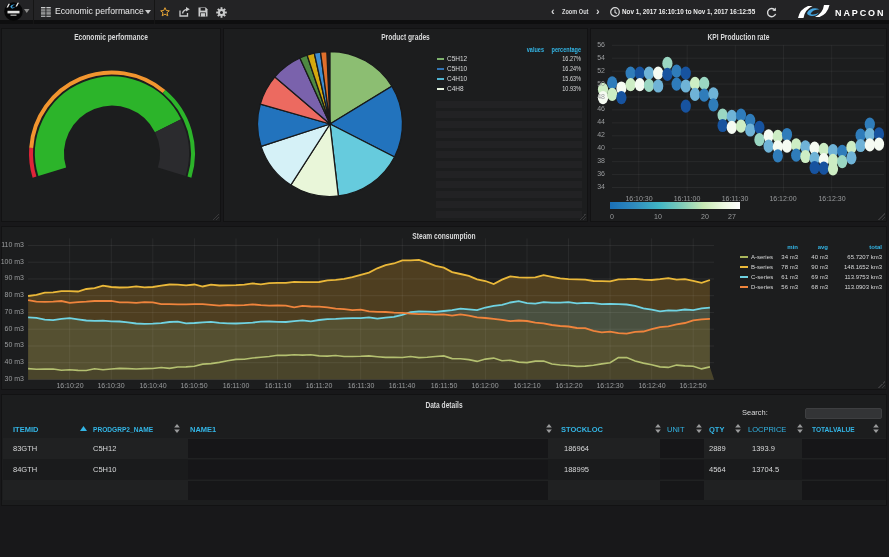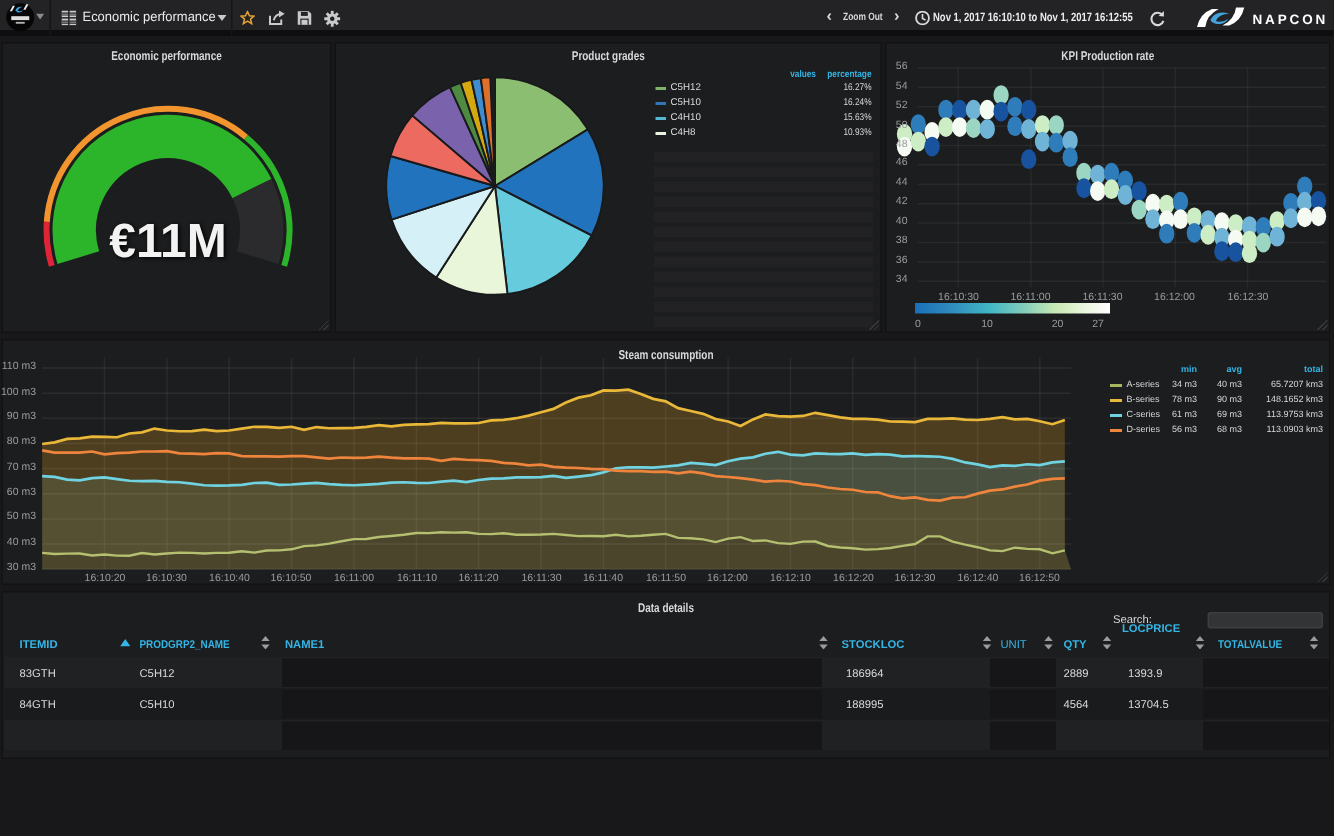--- a/index.html
+++ b/index.html
@@ -91,21 +91,20 @@
   </div>
 <div class="panel" style="left:1px;top:28px;width:220px;height:194px">
     <div class="ptitle">Economic performance</div>
     <svg width="220" height="194" style="position:absolute;left:0;top:0">
       <path d="M 32.54 148.18 A 81 81 0 0 1 29.20 118.85" stroke="#e02438" stroke-width="4" fill="none"></path>
       <path d="M 29.20 118.85 A 81 81 0 0 1 162.07 62.45" stroke="#f2952f" stroke-width="4" fill="none"></path>
       <path d="M 162.07 62.45 A 81 81 0 0 1 187.46 148.18" stroke="#2cb42a" stroke-width="4" fill="none"></path>
       <path d="M 50.23 142.77 A 62.5 62.5 0 0 1 165.98 96.71" stroke="#2cb42a" stroke-width="29" fill="none"></path>
       <path d="M 165.98 96.71 A 62.5 62.5 0 0 1 169.77 142.77" stroke="#2b2b2e" stroke-width="29" fill="none"></path>
     </svg>
-    <div style="position:absolute;left:0;top:113px;width:220px;text-align:center;font-size:32px;font-weight:700;color:#f2f2f2;text-shadow:1px 1px 3px #000">€11M</div>
     <div class="rsz"></div>
   </div>
 <div class="panel" style="left:223px;top:28px;width:365px;height:194px">
     <div class="ptitle">Product grades</div>
     <svg width="365" height="194" style="position:absolute;left:0;top:0">
       <path d="M 106.0 95.0 L 106.00 22.50 A 72.5 72.5 0 0 1 167.88 57.23 Z" fill="#8cbe72" stroke="#191a1b" stroke-width="1.3"></path>
       <path d="M 106.0 95.0 L 167.88 57.23 A 72.5 72.5 0 0 1 170.54 128.03 Z" fill="#2273bd" stroke="#191a1b" stroke-width="1.3"></path>
       <path d="M 106.0 95.0 L 170.54 128.03 A 72.5 72.5 0 0 1 114.33 167.02 Z" fill="#66cbdd" stroke="#191a1b" stroke-width="1.3"></path>
       <path d="M 106.0 95.0 L 114.33 167.02 A 72.5 72.5 0 0 1 66.83 156.01 Z" fill="#e9f6d9" stroke="#191a1b" stroke-width="1.3"></path>
       <path d="M 106.0 95.0 L 66.83 156.01 A 72.5 72.5 0 0 1 37.05 117.40 Z" fill="#d5f1f7" stroke="#191a1b" stroke-width="1.3"></path>
@@ -368,21 +367,21 @@
     <div style="position:absolute;top:30px;left:665px;font-size:7.5px;font-weight:400;white-space:nowrap" class="blue">UNIT</div>
     <svg width="6" height="9" style="position:absolute;left:694px;top:29px">
       <path d="M3 0 L5.8 3.4 L0.2 3.4 Z" fill="#9a9b9c"></path>
       <path d="M3 9 L5.8 5.6 L0.2 5.6 Z" fill="#9a9b9c"></path>
     </svg>
     <div style="position:absolute;top:30px;left:707px;font-size:7.5px;font-weight:700;white-space:nowrap" class="blue">QTY</div>
     <svg width="6" height="9" style="position:absolute;left:733px;top:29px">
       <path d="M3 0 L5.8 3.4 L0.2 3.4 Z" fill="#9a9b9c"></path>
       <path d="M3 9 L5.8 5.6 L0.2 5.6 Z" fill="#9a9b9c"></path>
     </svg>
-    <div style="position:absolute;top:19px;left:746px;font-size:7.5px;font-weight:700;white-space:nowrap" class="blue">LOCPRICE</div>
+    <div style="position:absolute;top:30px;left:746px;font-size:7.5px;font-weight:400;white-space:nowrap" class="blue">LOCPRICE</div>
     <svg width="6" height="9" style="position:absolute;left:795px;top:29px">
       <path d="M3 0 L5.8 3.4 L0.2 3.4 Z" fill="#9a9b9c"></path>
       <path d="M3 9 L5.8 5.6 L0.2 5.6 Z" fill="#9a9b9c"></path>
     </svg>
     <div style="position:absolute;top:30px;left:810px;font-size:7.5px;font-weight:700;white-space:nowrap;transform:scaleX(0.88);transform-origin:left" class="blue">TOTALVALUE</div>
     <svg width="6" height="9" style="position:absolute;left:871px;top:29px">
       <path d="M3 0 L5.8 3.4 L0.2 3.4 Z" fill="#9a9b9c"></path>
       <path d="M3 9 L5.8 5.6 L0.2 5.6 Z" fill="#9a9b9c"></path>
     </svg>
     <svg width="7" height="5" style="position:absolute;left:78px;top:31px">

